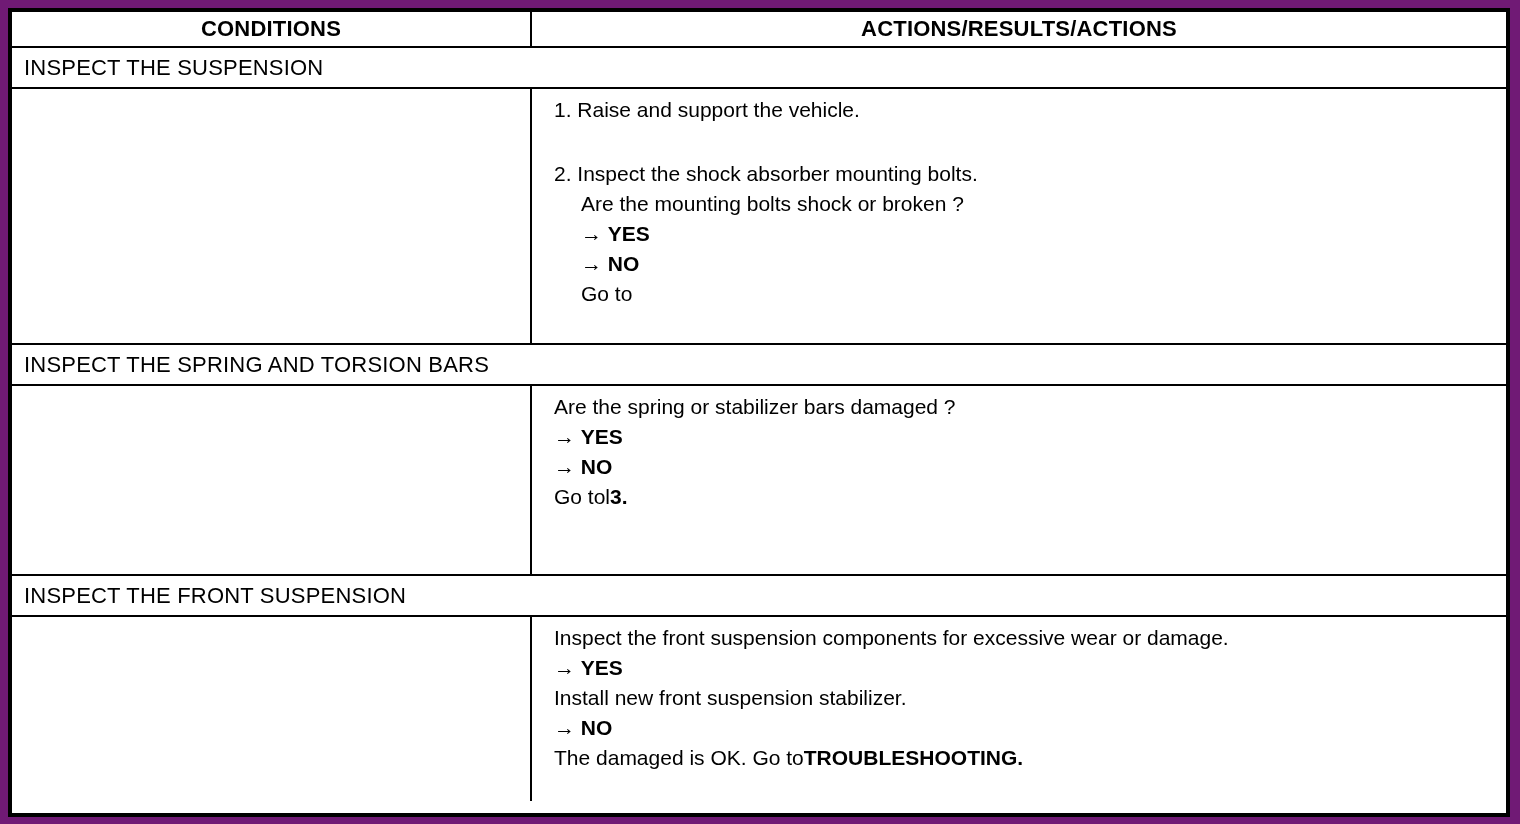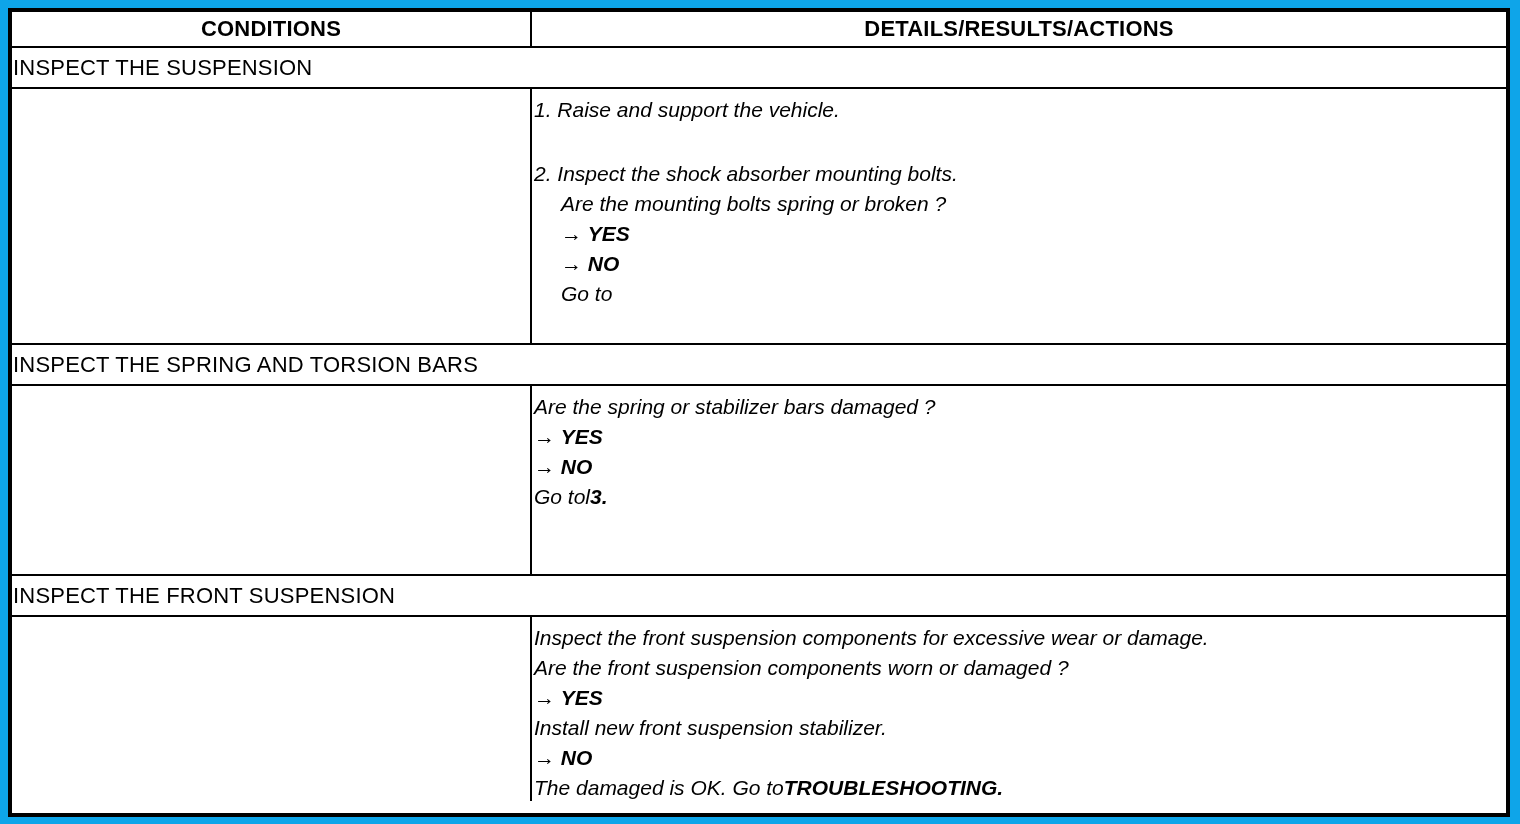--- a/index.html
+++ b/index.html
@@ -5,21 +5,21 @@
   * { margin: 0; padding: 0; box-sizing: border-box; }
   html, body {
     background: #ffffff;
     font-family: "Liberation Sans", sans-serif;
     color: #000000;
   }
   .page {
     position: relative;
     width: 1520px;
     height: 824px;
-    background: #0ea5e9;
+    background: #701a75;
     overflow: hidden;
   }
   .ts-table {
     position: absolute;
     left: 8px;
     top: 8px;
     width: 1502px;
     height: 809px;
     border: 4px solid #000000;
     background: #ffffff;
@@ -32,21 +32,21 @@
     width: 100%;
   }
   .row + .row, #table-body .row:first-child {
     border-top: 2px solid #000000;
   }
   #table-body { display: flex; flex-direction: column; width: 100%; }
   .header-row { height: 34px; }
   .section-row {
     height: 41px;
     align-items: center;
-    padding-left: 1px;
+    padding-left: 12px;
     font-size: 22px;
     letter-spacing: 0.2px;
   }
   .detail-row.d0 { height: 256px; }
   .detail-row.d1 { height: 190px; }
   .detail-row.d2 { height: 186px; justify-content: center; }
   .cell { height: 100%; }
   .cell.left {
     width: 518px;
     flex: 0 0 518px;
@@ -57,52 +57,51 @@
   }
   .header-cell {
     display: flex;
     align-items: center;
     justify-content: center;
     font-weight: bold;
     font-size: 22px;
     letter-spacing: 0.2px;
   }
   .detail-cell {
-    padding: 6px 8px 0 2px;
-    font-style: italic;
+    padding: 6px 8px 0 22px;
   }
   .line {
     font-size: 21px;
     line-height: 30px;
     white-space: pre-wrap;
   }
   .line.indent { padding-left: 27px; }
   .line.blank { height: 34px; }
   .bold { font-weight: bold; }
 </style>
 </head>
 <body>
 
 <div class="page">
   <div class="ts-table">
     <div class="row header-row">
       <div class="cell left header-cell">CONDITIONS</div>
-      <div class="cell right header-cell">DETAILS/RESULTS/ACTIONS</div>
+      <div class="cell right header-cell">ACTIONS/RESULTS/ACTIONS</div>
     </div>
     <div id="table-body">
         <div class="row section-row">
           <span>INSPECT THE SUSPENSION</span>
         </div>
         <div class="row detail-row d0">
           <div class="cell left"></div>
           <div class="cell right detail-cell">
             <div class="line"><span>1. Raise and support the vehicle.</span></div>
             <div class="line blank">&nbsp;</div>
             <div class="line"><span>2. Inspect the shock absorber mounting bolts.</span></div>
-            <div class="line indent"><span>Are the mounting bolts spring or broken ?</span></div>
+            <div class="line indent"><span>Are the mounting bolts shock or broken ?</span></div>
             <div class="line indent"><span>→ </span><span class="bold">YES</span></div>
             <div class="line indent"><span>→ </span><span class="bold">NO</span></div>
             <div class="line indent"><span>Go to</span></div>
           </div>
         </div>
         <div class="row section-row">
           <span>INSPECT THE SPRING AND TORSION BARS</span>
         </div>
         <div class="row detail-row d1">
           <div class="cell left"></div>
@@ -113,21 +112,20 @@
             <div class="line"><span>Go tol</span><span class="bold">3.</span></div>
           </div>
         </div>
         <div class="row section-row">
           <span>INSPECT THE FRONT SUSPENSION</span>
         </div>
         <div class="row detail-row d2">
           <div class="cell left"></div>
           <div class="cell right detail-cell">
             <div class="line"><span>Inspect the front suspension components for excessive wear or damage.</span></div>
-            <div class="line"><span>Are the front suspension components worn or damaged ?</span></div>
             <div class="line"><span>→ </span><span class="bold">YES</span></div>
             <div class="line"><span>Install new front suspension stabilizer.</span></div>
             <div class="line"><span>→ </span><span class="bold">NO</span></div>
             <div class="line"><span>The damaged is OK. Go to</span><span class="bold">TROUBLESHOOTING.</span></div>
           </div>
         </div>
       </div>
   </div>
 </div>
 

